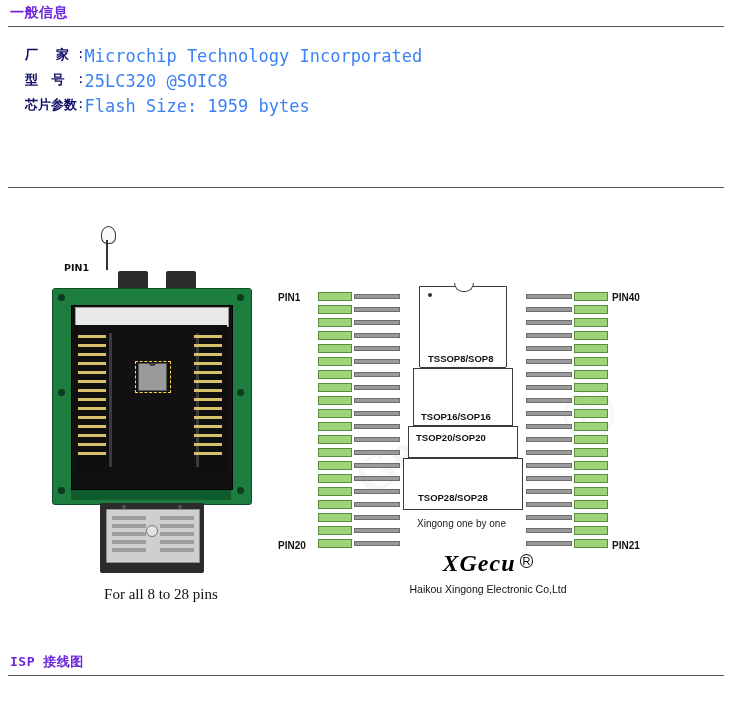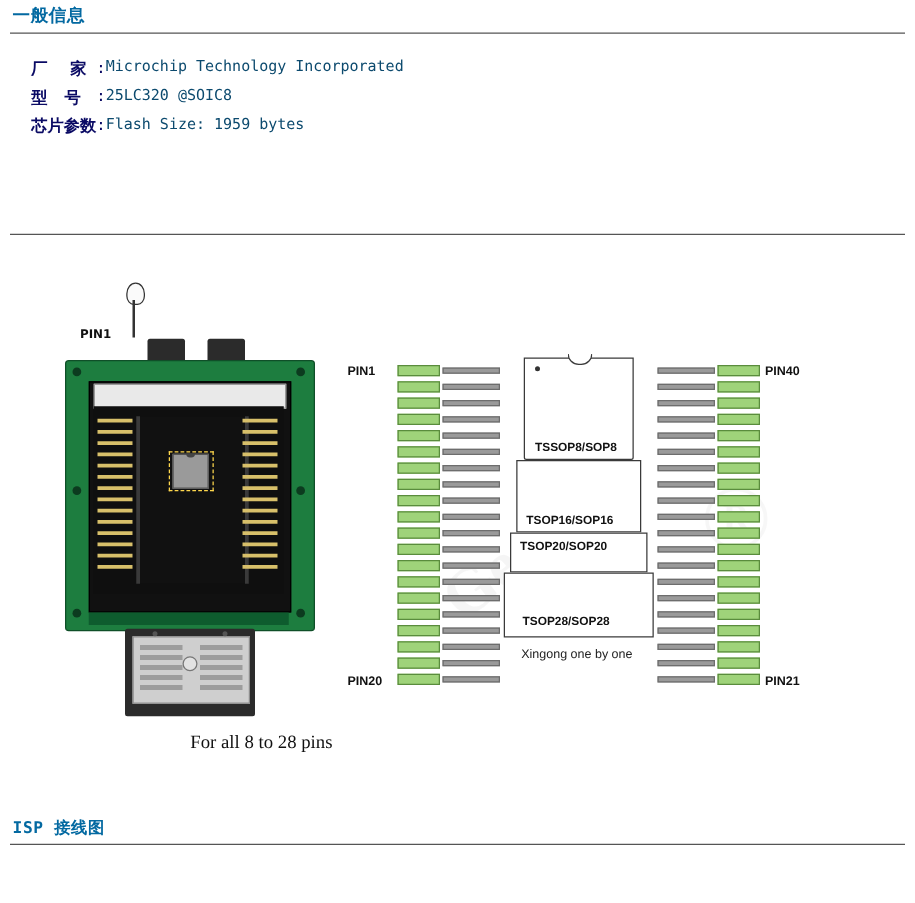--- a/index.html
+++ b/index.html
@@ -23,21 +23,21 @@
     width: 732px;
     height: 26px;
   }
   .section-head .title {
     position: absolute;
     left: 10px;
     top: 0px;
     font-family: "DejaVu Sans", sans-serif;
     font-size: 14px;
     font-weight: bold;
-    color: #0369a1;
+    color: #6d28d9;
     white-space: nowrap;
     letter-spacing: 0.5px;
   }
   .section-head .rule {
     position: absolute;
     left: 8px;
     width: 716px;
     height: 0;
     border-top: 1px solid #555;
   }
@@ -68,21 +68,21 @@
     vertical-align: top;
     white-space: pre;
   }
   .info-label {
     font-family: "DejaVu Sans", sans-serif;
     font-weight: bold;
     font-size: 13px;
     letter-spacing: 0px;
   }
   .info-colon { padding-left: 6px; padding-right: 8px; }
-  .info-value { font-family: "DejaVu Sans Mono", monospace; font-size: 12px; color: #0c4a6e; margin-left: 48px; }
+  .info-value { font-family: "DejaVu Sans Mono", monospace; font-size: 17px; color: #3b82f6; margin-left: 48px; }
 
   
   #adapter-area {
     position: absolute;
     left: 0;
     top: 196px;
     width: 732px;
     height: 430px;
   }
 
@@ -255,21 +255,21 @@
     position: absolute;
     width: 4px; height: 4px;
     background: #555;
     border-radius: 50%;
   }
   .caption-pins {
     position: absolute;
     left: 16px;
     top: 360px;
     width: 210px;
-    text-align: right;
+    text-align: center;
     font-family: "Liberation Serif", serif;
     font-size: 15px;
     color: #111;
   }
 
   
   #schem {
     position: absolute;
     left: 278px;
     top: 24px;
@@ -643,20 +643,24 @@
     <div class="pkg-label" style="left:138px; top:212px;">TSOP20/SOP20</div>
 
     <div class="pkg" style="left:125px; top:238px; width:120px; height:52px;"></div>
     <div class="pkg-label" style="left:140px; top:272px;">TSOP28/SOP28</div>
 
     <div style="position:absolute; left:176px; top:63px; width:18px; height:8px; background:#ffffff; border-left:1px solid #3a3a3a; border-right:1px solid #3a3a3a; border-bottom:1px solid #3a3a3a; border-radius:0 0 9px 9px;"></div>
     <div style="position:absolute; left:150px; top:73px; width:4px; height:4px; background:#333; border-radius:50%;"></div>
 
     <div class="connect-text" style="left:139px; top:298px;">Xingong one by one</div>
 
+    <div class="brand">
+      <span class="name">XGecu</span><span class="reg">R</span>
+      <div class="company">Haikou Xingong Electronic Co,Ltd</div>
+    </div>
 
   </div>
 </div>
 
 <div class="section-head" id="sec-isp">
   <div class="title">ISP 接线图</div>
   <div class="rule"></div>
 </div>
 
 </body></html>

